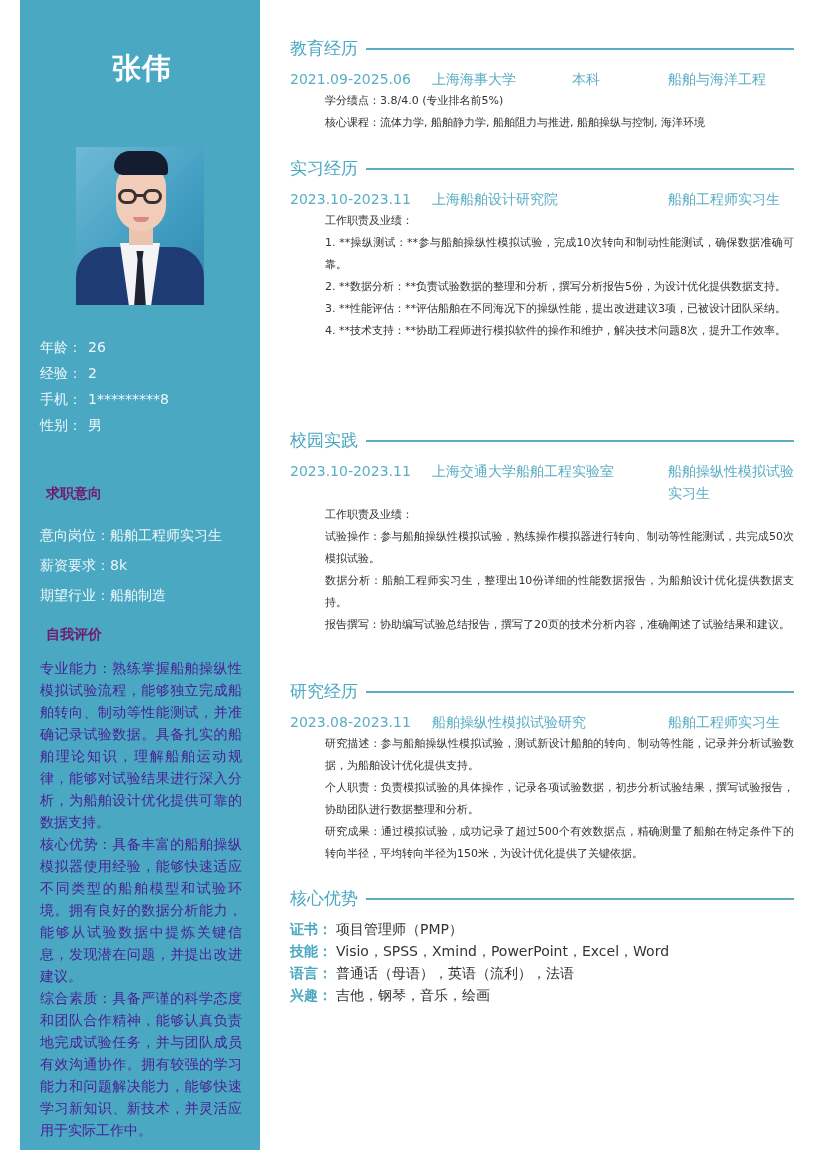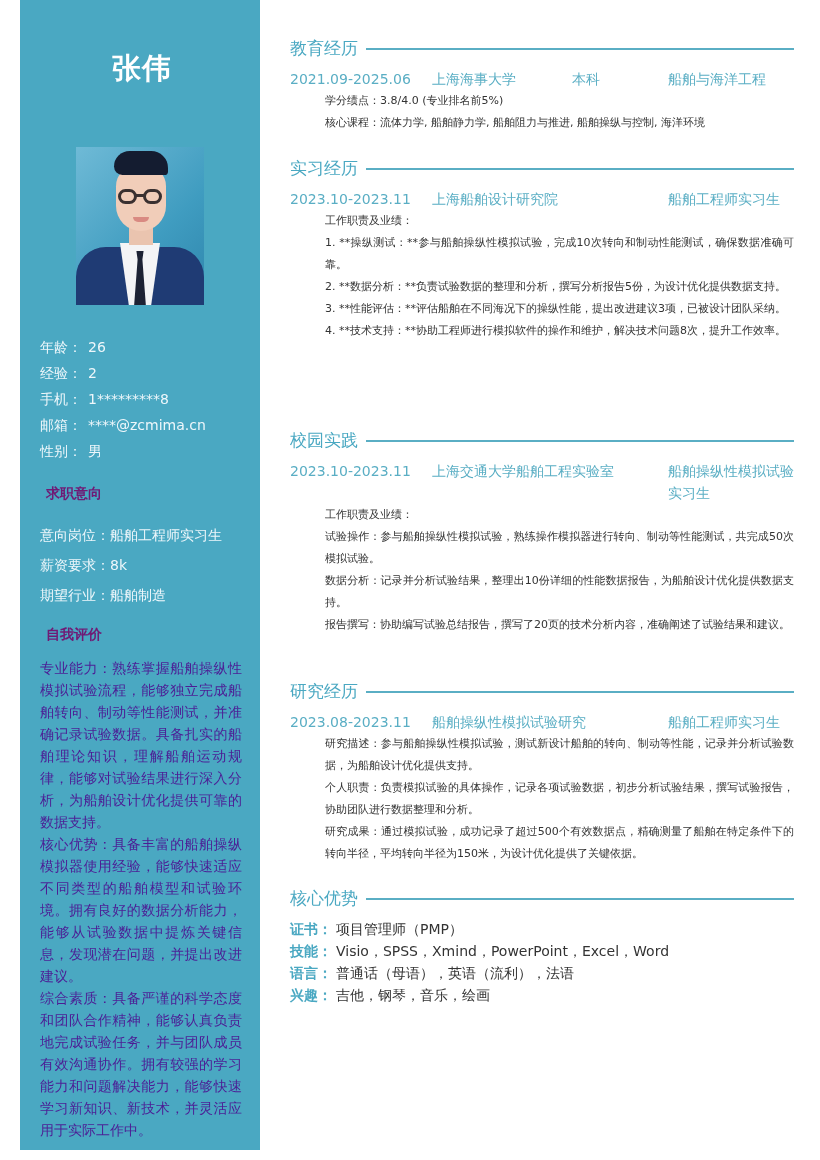--- a/index.html
+++ b/index.html
@@ -78,21 +78,20 @@
     <div class="glass-l"></div>
     <div class="glass-r"></div>
     <div class="bridge"></div>
     <div class="mouth"></div>
   </div>
 
   <div class="info">
     <div class="row"><span class="lbl">年龄：</span><span>26</span></div>
     <div class="row"><span class="lbl">经验：</span><span>2</span></div>
     <div class="row"><span class="lbl">手机：</span><span>1*********8</span></div>
-    <div class="row"><span class="lbl">邮箱：</span><span>****@zcmima.cn</span></div>
     <div class="row"><span class="lbl">性别：</span><span>男</span></div>
   </div>
 
   <div class="side-heading" style="top:485px;">求职意向</div>
   <div class="intent">
     <div><span>意向岗位：</span><span>船舶工程师实习生</span></div>
     <div><span>薪资要求：</span><span>8k</span></div>
     <div><span>期望行业：</span><span>船舶制造</span></div>
   </div>
 
@@ -143,21 +142,21 @@
       <span class="sec-title">校园实践</span>
       <span class="sec-line"></span>
     </div>
     <div class="meta">
       <span class="c1">2023.10-2023.11</span>
       <span class="c2w">上海交通大学船舶工程实验室</span>
       <span class="c4">船舶操纵性模拟试验实习生</span>
     </div>
     <div class="body-text">工作职责及业绩：</div>
     <div class="body-text">试验操作：参与船舶操纵性模拟试验，熟练操作模拟器进行转向、制动等性能测试，共完成50次模拟试验。</div>
-    <div class="body-text">数据分析：记录并分析试验结果，整理出10份详细的性能数据报告，为船舶设计优化提供数据支持。</div>
+    <div class="body-text">数据分析：船舶工程师实习生，整理出10份详细的性能数据报告，为船舶设计优化提供数据支持。</div>
     <div class="body-text">报告撰写：协助编写试验总结报告，撰写了20页的技术分析内容，准确阐述了试验结果和建议。</div>
   </div>
 
   <div class="section" style="top:679px;">
     <div class="sec-head">
       <span class="sec-title">研究经历</span>
       <span class="sec-line"></span>
     </div>
     <div class="meta">
       <span class="c1">2023.08-2023.11</span>

